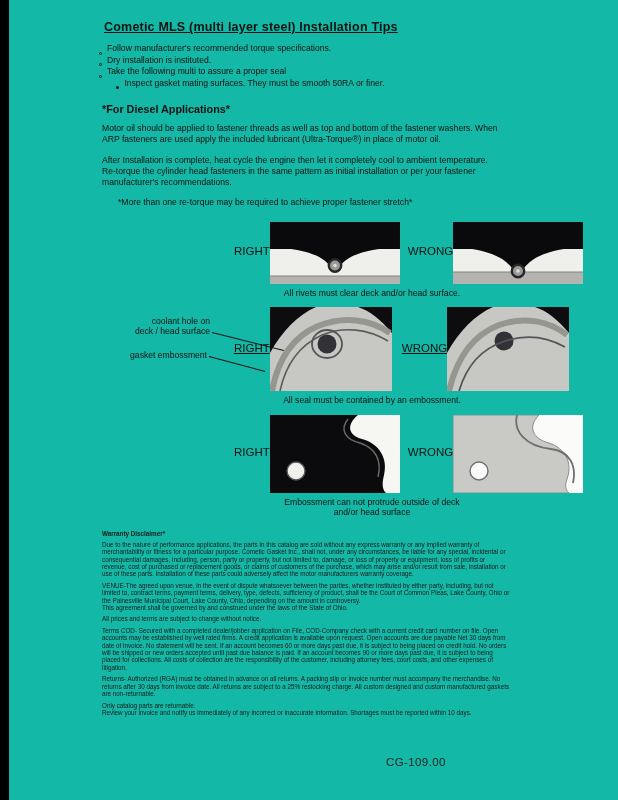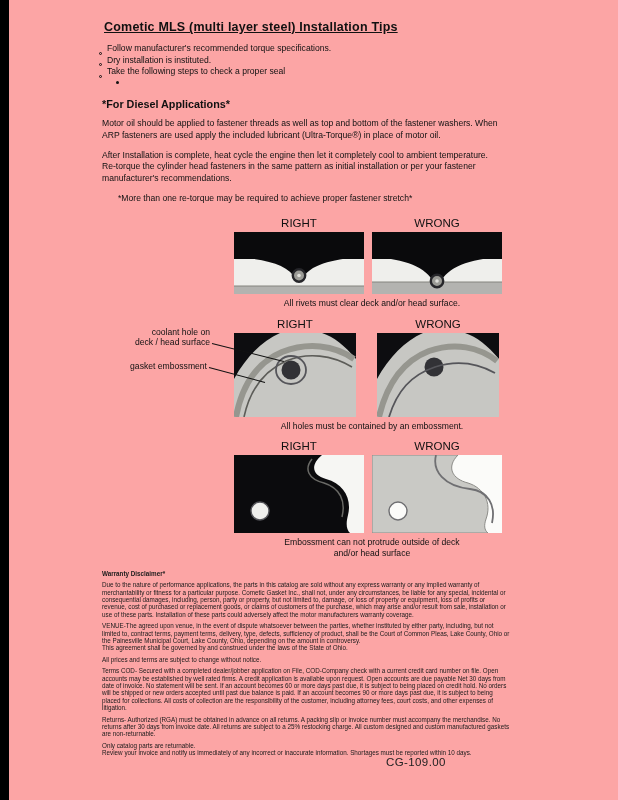--- a/index.html
+++ b/index.html
@@ -1,40 +1,40 @@
 <!DOCTYPE html>
 <html><head>
 <meta charset="utf-8">
 <style>
   * { margin:0; padding:0; box-sizing:border-box; }
   html,body { background:#888; }
   .page {
     position:relative; width:618px; height:800px; margin:0 auto;
-    background:#fca5a5; overflow:hidden;
+    background:#14b8a6; overflow:hidden;
     font-family:"Liberation Sans","DejaVu Sans",sans-serif; color:#111;
   }
   .edge-bar { position:absolute; left:0; top:0; width:9px; height:800px; background:#000; }
   .content { position:absolute; left:102px; top:16px; width:418px; }
 
   .title { font-size:12.5px; font-weight:700; text-decoration:underline; letter-spacing:0.2px; margin:4px 0 9px 2px; }
 
   .tips { margin-left:-3px; }
   .tip { display:flex; align-items:flex-end; font-size:8.6px; line-height:11.5px; }
   .o-bullet { flex:none; width:3px; height:3px; border:1px solid #111; border-radius:50%; margin:3.5px 5px 0 0; }
   .dot-bullet { flex:none; width:3.4px; height:3.4px; background:#111; border-radius:50%; margin:3.5px 5px 0 0; }
   .tip.sub { margin-left:17px; }
 
   .diesel-heading { font-size:10.8px; font-weight:700; margin:14px 0 8px 0; }
   .para { font-size:8.6px; line-height:11.3px; margin:0 0 9px 0; width:402px; }
   .note { font-size:8.6px; line-height:11.3px; margin:2px 0 0 16px; }
 
   .figures { position:relative; margin:13px 0 0 132px; width:274px; }
   .fig-row { display:flex; gap:8px; position:relative; }
-  .fig-row.row2 { gap:21px; margin-top:2px; }
-  .fig-cell { display:flex; flex-direction:column; align-items:center; }
+  .fig-row.row2 { gap:10px; margin-top:2px;text-decoration:underline; }
+  .fig-cell { display:flex; flex-direction:row; align-items:center; }
   .fig-label { font-size:11.5px; line-height:13px; margin-bottom:2px; color:#111; }
   .fig-caption { font-size:8.6px; line-height:10.5px; margin:4px 0 9px 2px;text-align:center; }
   .prewrap { white-space:pre-line; }
   svg.fig { display:block; }
 
   .ann { position:absolute; font-size:8.6px; line-height:10px; text-align:right; white-space:pre-line; }
   .ann1 { right:calc(100% + 24px); top:9px; width:96px; }
   .ann2 { right:calc(100% + 27px); top:43px; width:96px; }
   .ann-line { position:absolute; height:1px; background:#111; transform-origin:left center; }
   .l1 { left:-22px; top:25px; width:74px; transform:rotate(14deg); }
@@ -59,24 +59,25 @@
       <div class="tip">
         <span class="o-bullet"></span>
         <span>Follow manufacturer's recommended torque specifications.</span>
       </div>
       <div class="tip">
         <span class="o-bullet"></span>
         <span>Dry installation is instituted.</span>
       </div>
       <div class="tip">
         <span class="o-bullet"></span>
-        <span>Take the following steps to check a proper seal</span>
+        <span>Take the following multi to assure a proper seal</span>
       </div>
       <div class="tip sub">
         <span class="dot-bullet"></span>
+        <span>Inspect gasket mating surfaces.  They must be smooth 50RA or finer.</span>
       </div>
     </div>
 
     <div class="diesel-heading">*For Diesel Applications*</div>
     <p class="para">Motor oil should be applied to fastener threads as well as top and bottom of the fastener washers. When ARP fasteners are used apply the included lubricant (Ultra-Torque®) in place of motor oil.</p>
     <p class="para">After Installation is complete, heat cycle the engine then let it completely cool to ambient temperature. Re-torque the cylinder head fasteners in the same pattern as initial installation or per your fastener manufacturer's recommendations.</p>
     <p class="note">*More than one re-torque may be required to achieve proper fastener stretch*</p>
 
     <div class="figures">
 
@@ -132,21 +133,21 @@
           <svg class="fig" width="122" height="84" viewBox="0 0 122 84">
             <rect width="122" height="84" fill="#c7c7c3"></rect>
             <path d="M0 0 H46 C28 8 12 24 0 46 Z" fill="#0d0d10"></path>
             <path d="M88 0 H122 V26 C110 12 100 4 88 0 Z" fill="#0d0d10"></path>
             <path d="M2 84 C10 50 26 28 52 18 C78 9 102 14 120 28" fill="none" stroke="#96968f" stroke-width="6"></path>
             <circle cx="57" cy="34" r="9.5" fill="#323236"></circle>
             <path d="M12 84 C20 58 34 42 58 34 C80 27 100 30 118 40" fill="none" stroke="#55555a" stroke-width="1.8"></path>
           </svg>
         </div>
       </div>
-      <div class="fig-caption">All holes must be contained by an embossment.</div>
+      <div class="fig-caption">All seal must be contained by an embossment.</div>
 
       <div class="fig-row">
         <div class="fig-cell">
           <div class="fig-label">RIGHT</div>
           <svg class="fig" width="130" height="78" viewBox="0 0 130 78">
             <rect width="130" height="78" fill="#f6f6f3"></rect>
             <path d="M0 0 H88 C76 10 78 20 92 24 C110 29 118 44 114 60 C112 68 112 74 116 78 L0 78 Z" fill="#0b0b0d"></path>
             <path d="M78 4 C70 14 74 24 90 28 C106 33 112 46 108 62" fill="none" stroke="#6a6a66" stroke-width="1.5"></path>
             <circle cx="26" cy="56" r="9" fill="#f0f0ed"></circle>
             <circle cx="26" cy="56" r="9" fill="none" stroke="#55555a" stroke-width="1.4"></circle>

